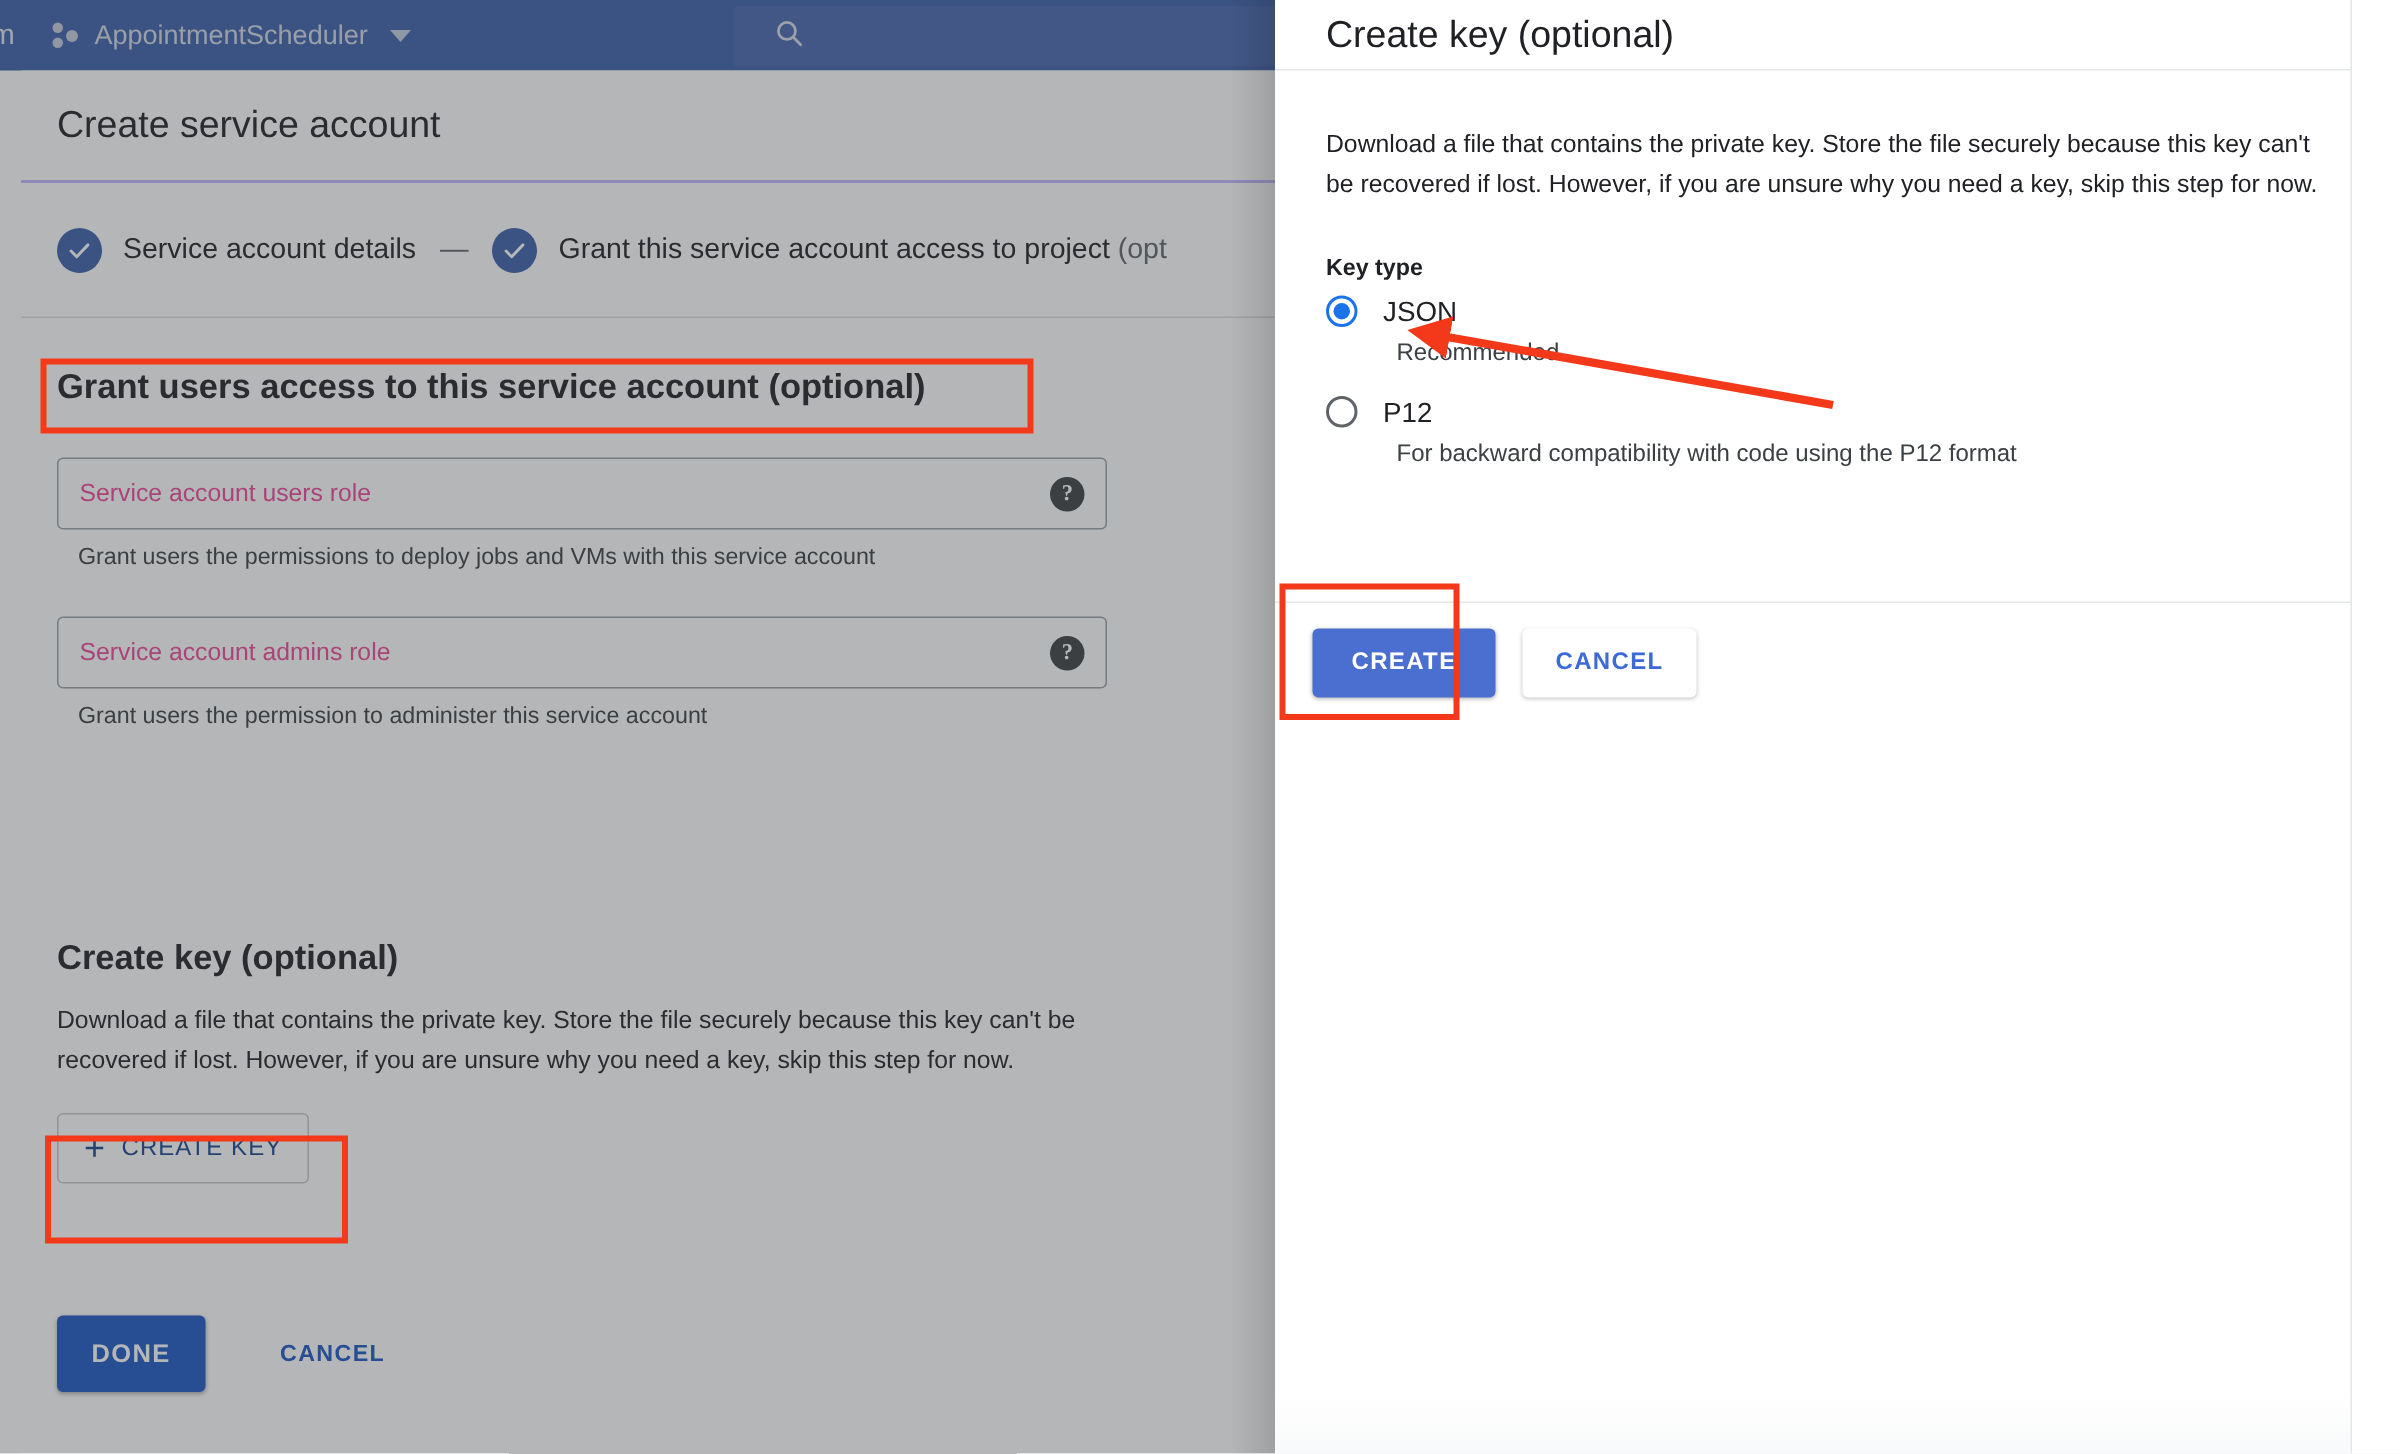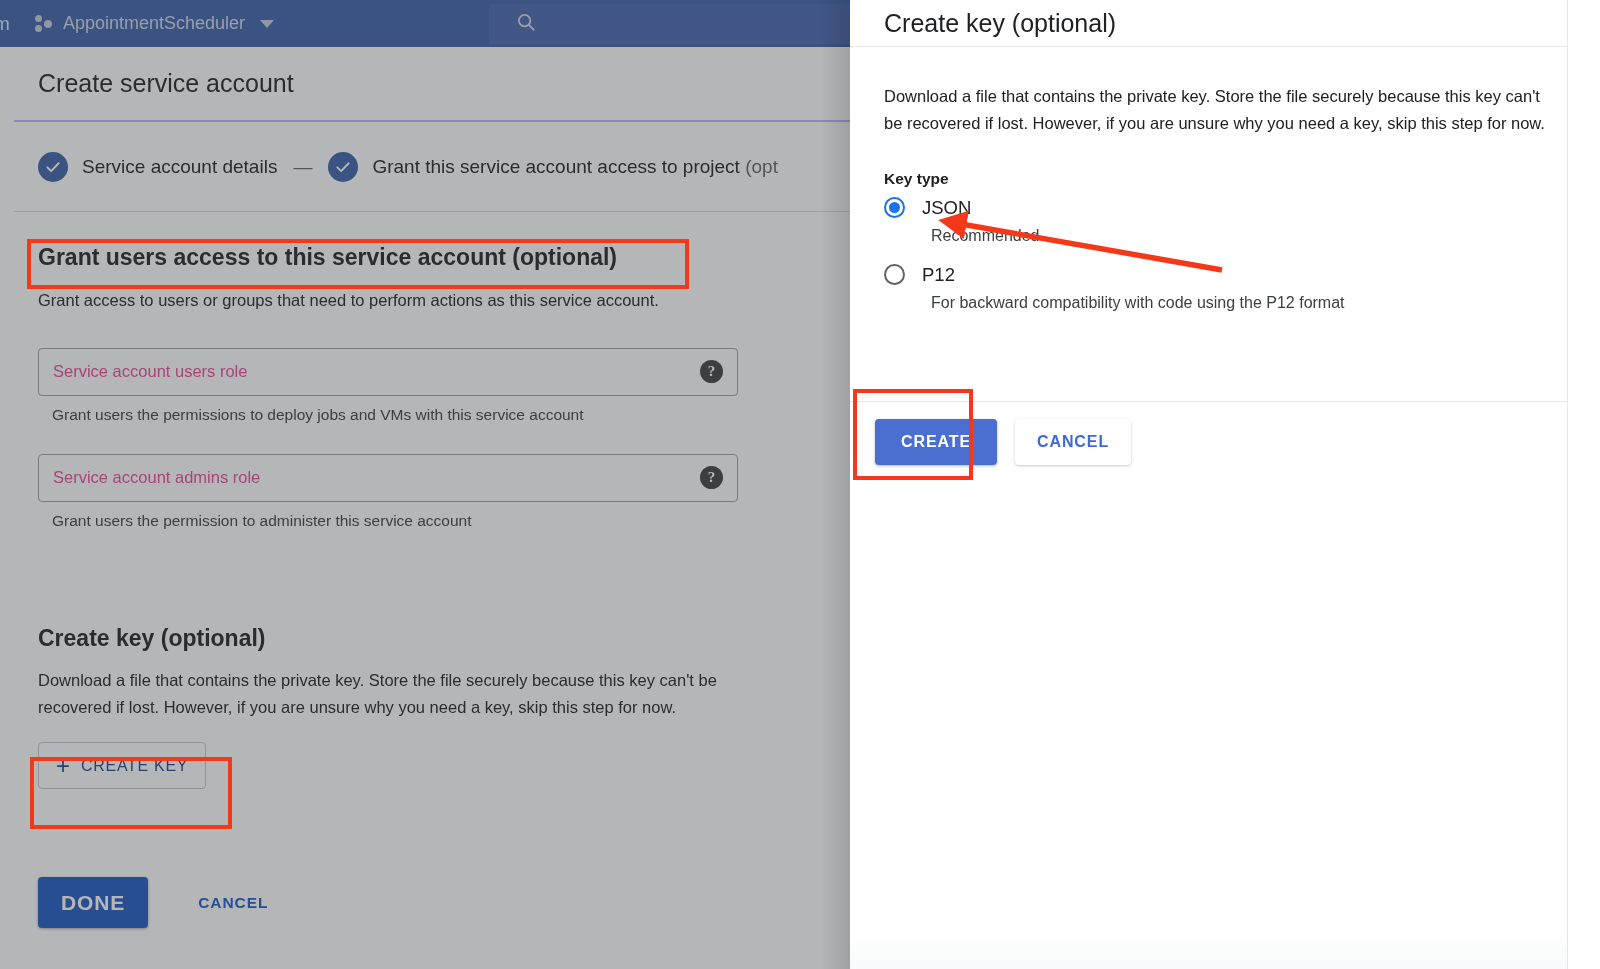--- a/index.html
+++ b/index.html
@@ -97,21 +97,21 @@
   #create-key-btn {
     display:inline-flex; align-items:center; gap:11px;
     height:47px; padding:0 17px; border:1px solid #c6c9cc; border-radius:4px;
     background:rgba(255,255,255,.22); cursor:pointer;
   }
   #create-key-btn .plus { font-size:24px; color:#19448e; line-height:1; font-weight:400; }
   #create-key-btn .ck-label { font-size:16px; letter-spacing:.7px; color:#19448e; font-weight:500; }
 
   #done-btn {
     height:51px; padding:0 23px; border:none; border-radius:4px; background:#1a56c5;
-    color:#fff; font-size:21px; font-weight:700; letter-spacing:.9px; cursor:pointer;
+    color:#fff; font-size:17px; font-weight:700; letter-spacing:.9px; cursor:pointer;
     box-shadow:0 1px 3px rgba(0,0,0,.35); font-family:"Liberation Sans", sans-serif;
   }
   #cancel-btn-left {
     height:45px; padding:0 20px; border:none; background:transparent;
     color:#1a56c5; font-size:15.5px; font-weight:700; letter-spacing:.9px; cursor:pointer;
     font-family:"Liberation Sans", sans-serif;
   }
 
   
   #scrim {
@@ -233,21 +233,20 @@
           </span>
           <span class="step-label"><span>Grant this service account access to project </span><span class="opt">(opt</span></span>
         </div>
       </div>
     </div>
 
     <div id="left-body">
 
       <div style="position:absolute;left:24px;top:32px;">
         <div class="sec-h2">Grant users access to this service account (optional)</div>
-        <div class="body-txt" style="margin-top:16px;">Grant access to users or groups that need to perform actions as this service account.</div>
 
         <div style="margin-top:34px;">
           <div class="role-field">
             <span class="rf-label">Service account users role</span>
             <span class="help-icon">?</span>
           </div>
           <div class="field-hint">Grant users the permissions to deploy jobs and VMs with this service account</div>
         </div>
 
         <div style="margin-top:30px;">

